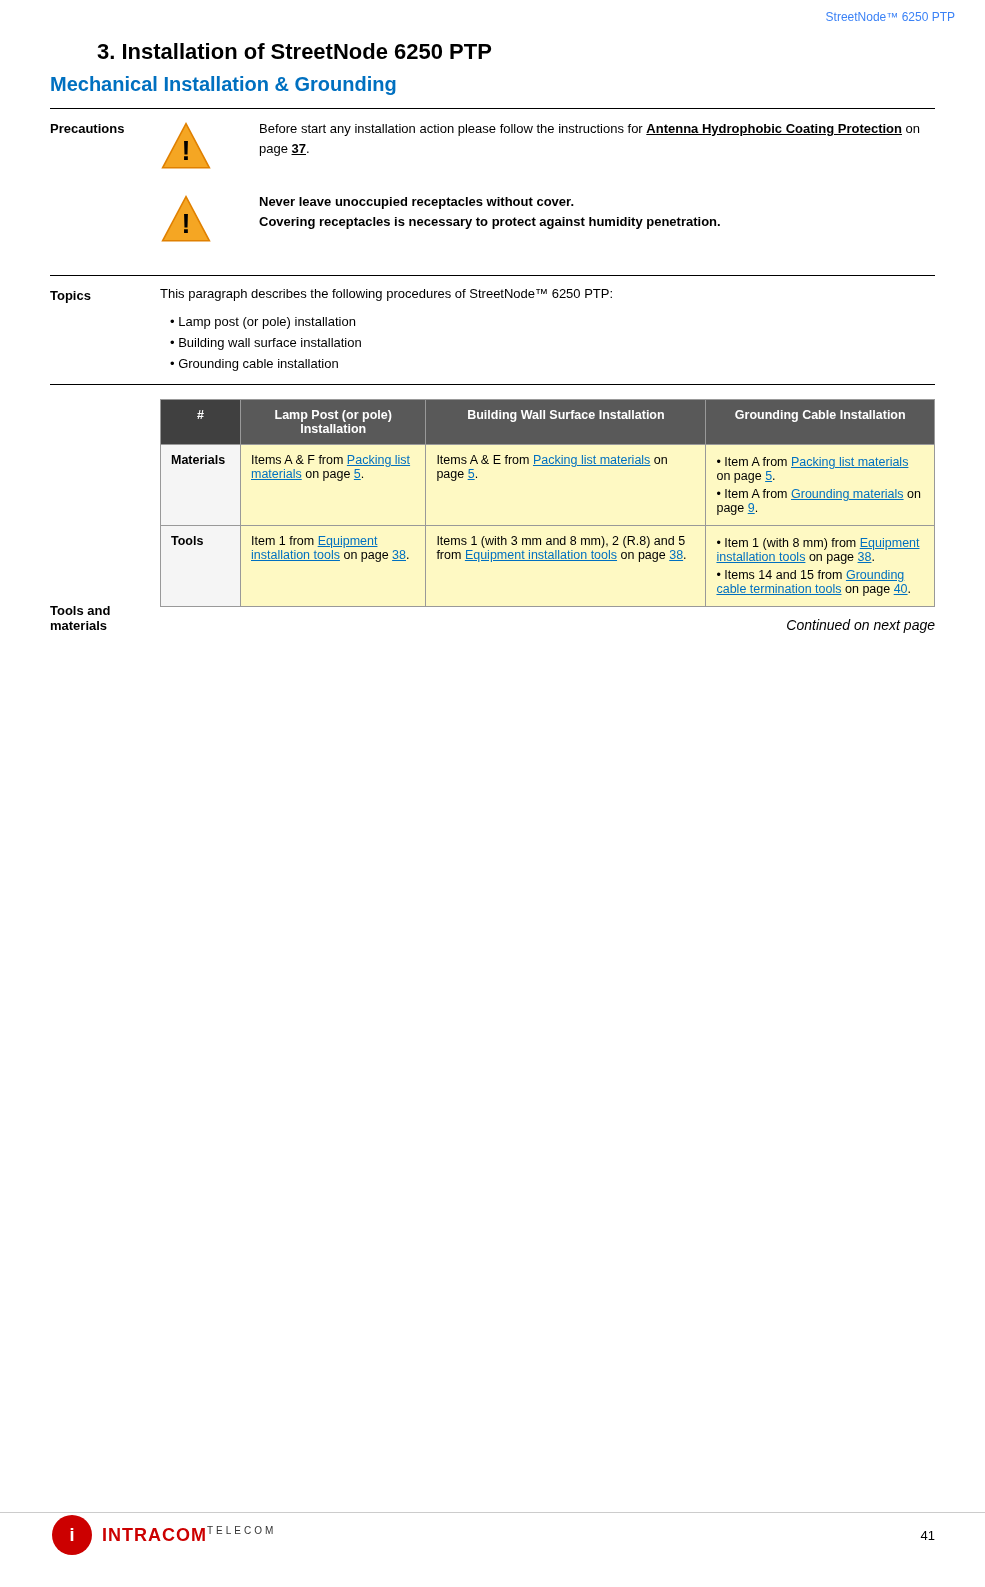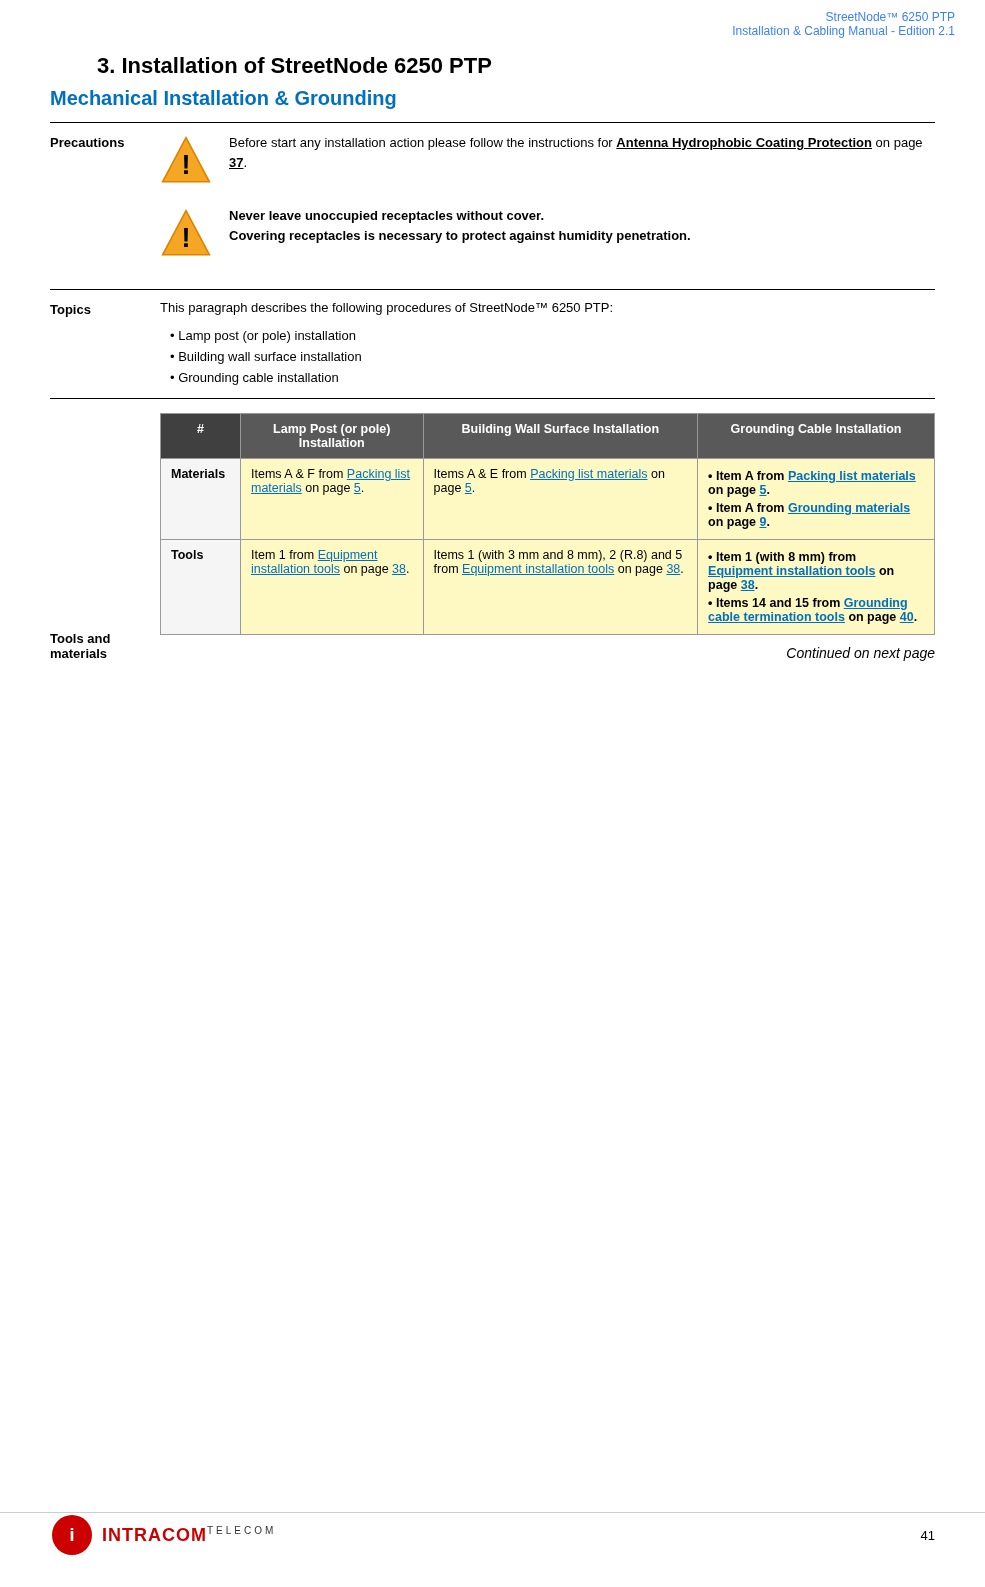--- a/index.html
+++ b/index.html
@@ -65,20 +65,21 @@
       margin-right: 14px;
       margin-top: 2px;
     }
     .warning-icon svg {
       width: 52px;
       height: 52px;
     }
     .precaution-text {
       font-size: 13px;
       line-height: 1.5;
+      margin-left: 30px;
     }
     .precaution-text strong {
       text-decoration: underline;
     }
     .bold-text {
       font-weight: bold;
     }
     .topics-list {
       margin-top: 10px;
       margin-left: 10px;
@@ -125,21 +126,20 @@
       color: #0070c0;
       text-decoration: underline;
     }
     .cell-list {
       list-style: none;
       padding: 0;
       margin: 0;
     }
     .cell-list li {
       padding: 2px 0;
-      font-weight: bold;
     }
     .cell-list li::before {
       content: "• ";
     }
     .continued {
       text-align: right;
       font-style: italic;
       font-size: 14px;
       margin-top: 10px;
     }
@@ -184,21 +184,20 @@
       display: flex;
       align-items: flex-end;
       margin: 10px 0;
     }
   </style>
 </head>
 <body>
 
 <div class="page-header">
   <div>StreetNode™ 6250 PTP</div>
-  <div>Installation &amp; Cabling Manual - Edition 2.1</div>
 </div>
 
 <div class="page-content">
 
   <div class="chapter-title">3. Installation of StreetNode 6250 PTP</div>
 
   <div class="section-title">Mechanical Installation &amp; Grounding</div>
 
   <hr class="divider">
 

